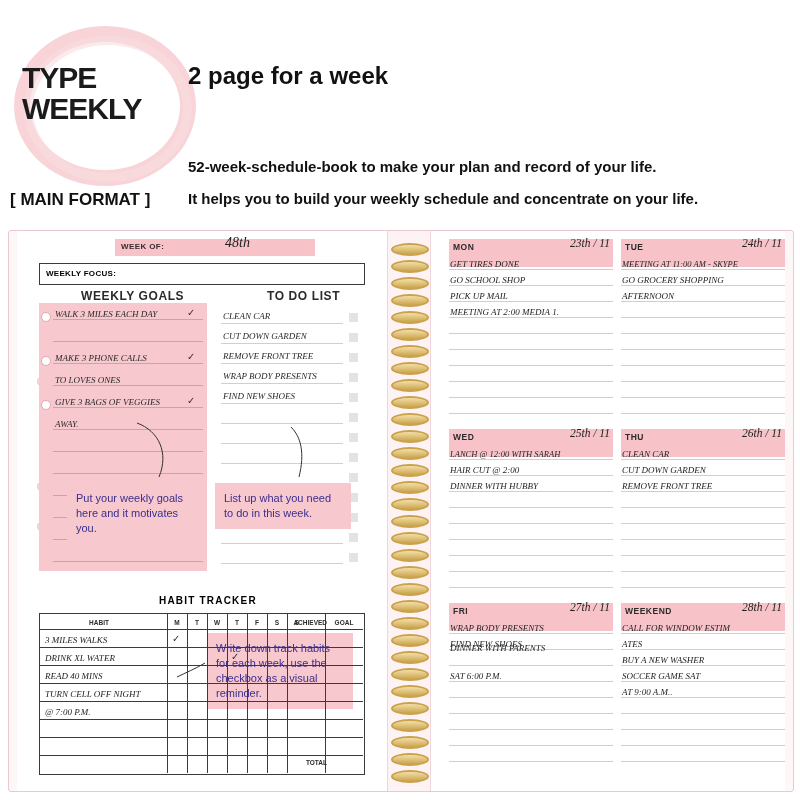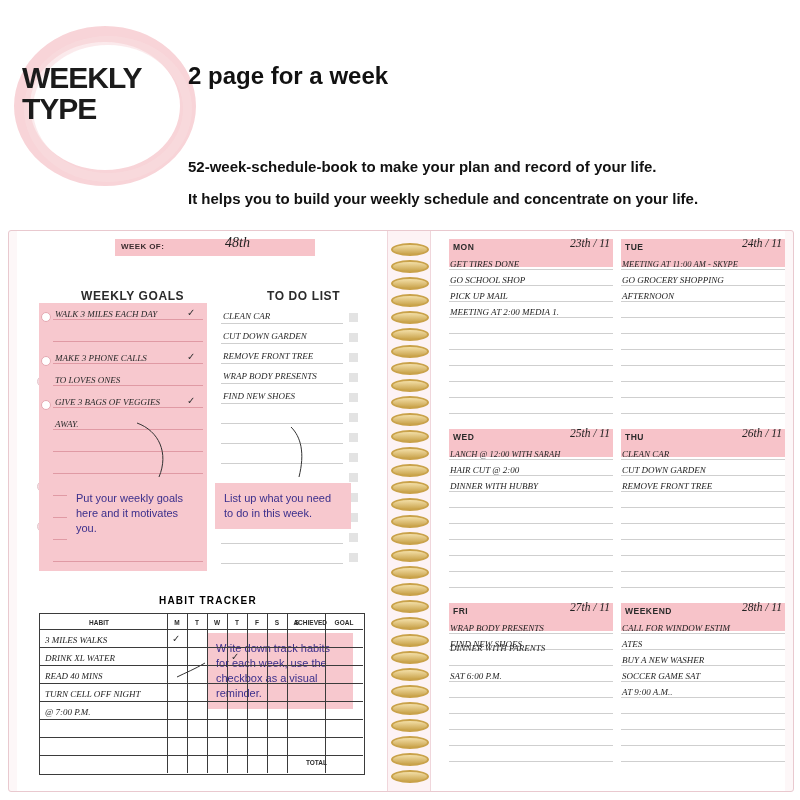--- a/index.html
+++ b/index.html
@@ -70,23 +70,24 @@
   .arrow{position:absolute;stroke:#333;fill:none;}
 </style>
 </head>
 <body>
 
 <div class="page">
 
   <div class="hdr">
     <div class="brush"></div>
     <div class="weekly">
+      <div>TYPE</div>
       <div>WEEKLY</div>
-      <div>TYPE</div>
-    </div>
+    </div>
+    <div class="mainfmt">[ MAIN FORMAT ]</div>
     <div class="h1">2 page for a week</div>
     <div class="h3">52-week-schedule-book to make your plan and record of your life.</div>
     <div class="h4">It helps you to build your weekly schedule and concentrate on your life.</div>
   </div>
 
   <div class="book">
     <div class="page-bg left-pg"></div>
     <div class="page-bg right-pg"></div>
     <div class="spine"></div>
 
@@ -124,20 +125,23 @@
     <div class="coil" style="top:539px"></div>
 
     <div class="punch" style="top:145px"></div>
     <div class="punch" style="top:250px"></div>
     <div class="punch" style="top:290px"></div>
 
     <div class="weekof"></div>
     <div class="weekof-lbl">WEEK OF:</div>
     <div class="weekof-val">48th</div>
 
+    <div class="wf">
+      <span>WEEKLY FOCUS:</span>
+    </div>
 
     <div class="col-h" style="left:72px;top:58px">WEEKLY GOALS</div>
     <div class="col-h" style="left:258px;top:58px">TO DO LIST</div>
 
     <div class="goals-box"></div>
     <div class="goal-line" style="top:88px"></div>
     <div class="goal-line" style="top:110px"></div>
     <div class="goal-line" style="top:132px"></div>
     <div class="goal-line" style="top:154px"></div>
     <div class="goal-line" style="top:176px"></div>

